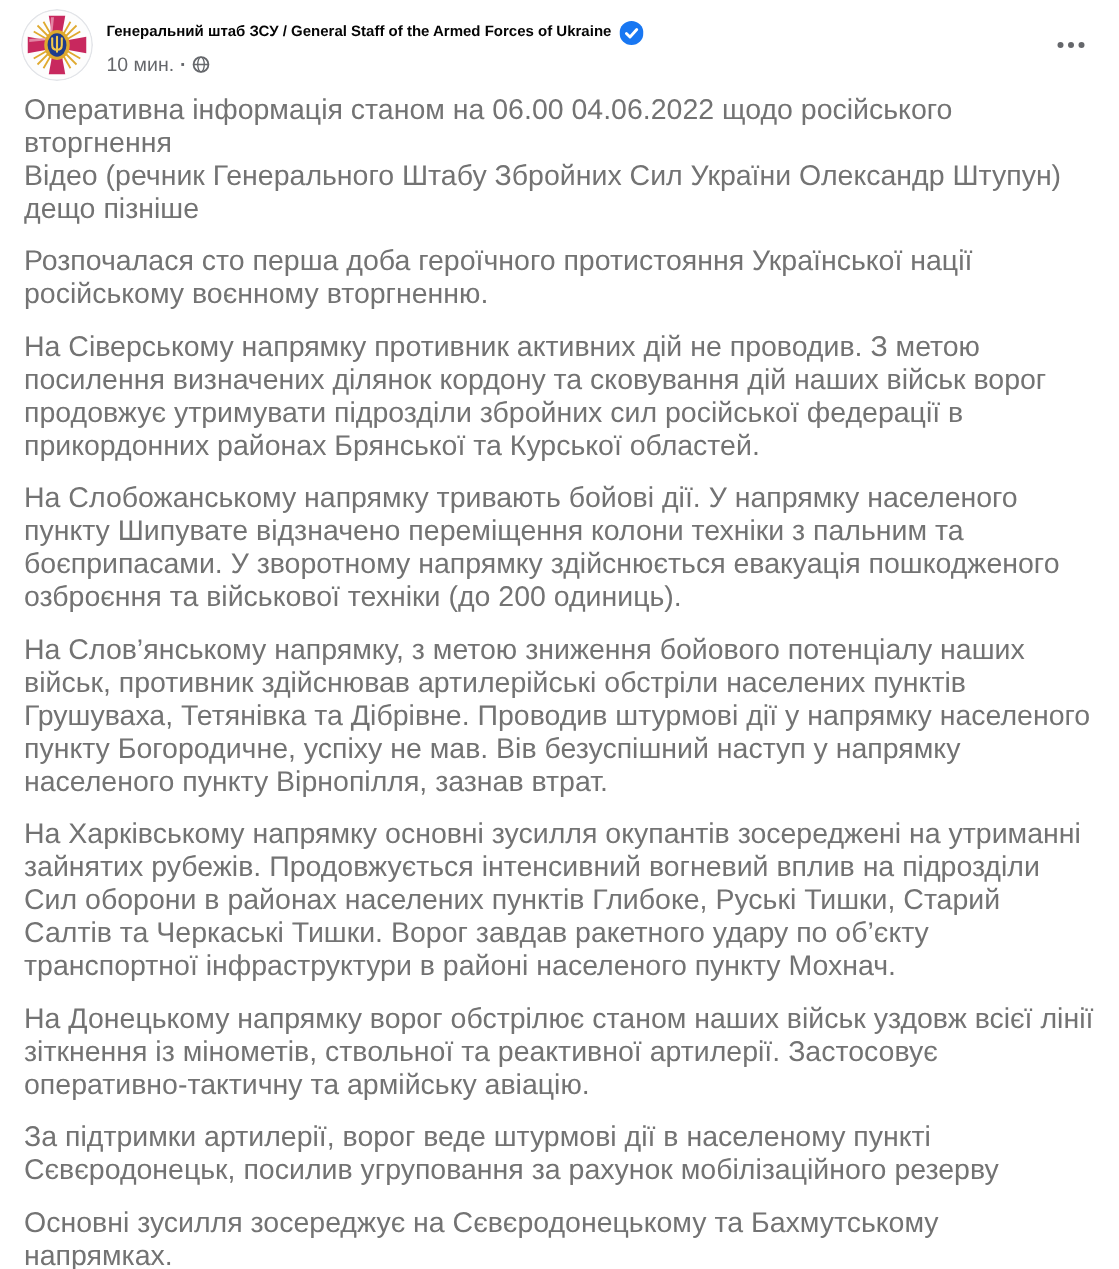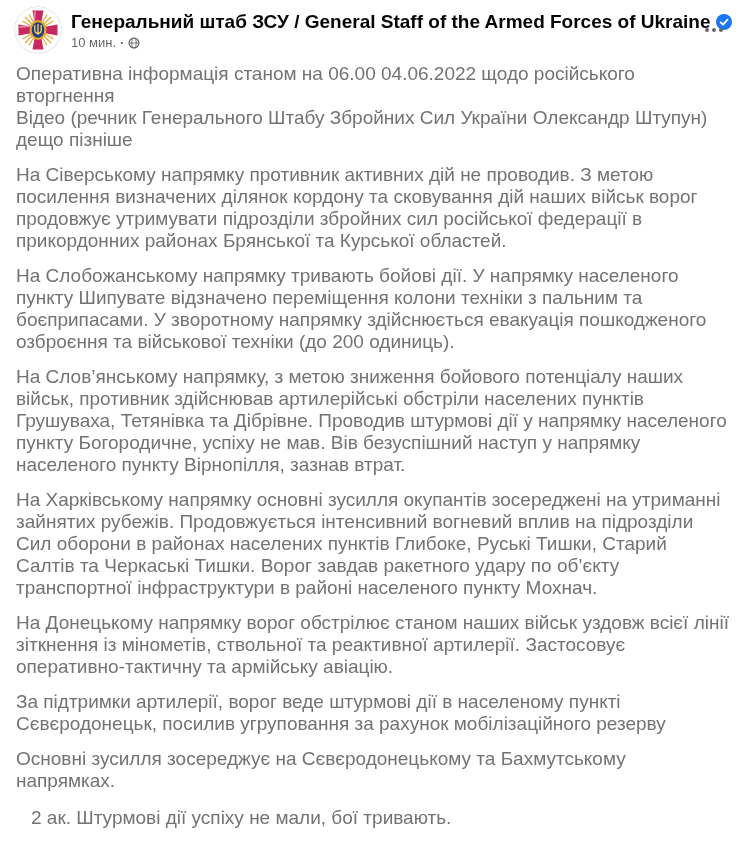--- a/index.html
+++ b/index.html
@@ -35,21 +35,21 @@
     min-width: 0;
     flex: 1 1 auto;
   }
   .page-name-row {
     display: flex;
     align-items: center;
     gap: 5px;
     line-height: 21px;
   }
   .page-name {
-    font-size: 19px;
+    font-size: 10px;
     font-weight: 700;
     color: #050505;
     white-space: nowrap;
     cursor: pointer;
   }
   .verified-badge {
     width: 16px;
     height: 16px;
     flex: 0 0 16px;
     display: inline-block;
@@ -159,20 +159,21 @@
       <span></span>
       <span></span>
       <span></span>
     </div>
   </div>
 
   <div class="post-body">
     <div>
         <p class="post-paragraph">Оперативна інформація станом на 06.00 04.06.2022 щодо російського вторгнення
 Відео (речник Генерального Штабу Збройних Сил України Олександр Штупун) дещо пізніше</p>
+        <p class="post-paragraph">Розпочалася сто перша доба героїчного протистояння Української нації російському воєнному вторгненню.</p>
         <p class="post-paragraph">На Сіверському напрямку противник активних дій не проводив. З метою посилення визначених ділянок кордону та сковування дій наших військ ворог продовжує утримувати підрозділи збройних сил російської федерації в прикордонних районах Брянської та Курської областей.</p>
         <p class="post-paragraph">На Слобожанському напрямку тривають бойові дії. У напрямку населеного пункту Шипувате відзначено переміщення колони техніки з пальним та боєприпасами. У зворотному напрямку здійснюється евакуація пошкодженого озброєння та військової техніки (до 200 одиниць).</p>
         <p class="post-paragraph">На Слов’янському напрямку, з метою зниження бойового потенціалу наших військ, противник здійснював артилерійські обстріли населених пунктів Грушуваха, Тетянівка та Дібрівне. Проводив штурмові дії у напрямку населеного пункту Богородичне, успіху не мав. Вів безуспішний наступ у напрямку населеного пункту Вірнопілля, зазнав втрат.</p>
         <p class="post-paragraph">На Харківському напрямку основні зусилля окупантів зосереджені на утриманні зайнятих рубежів. Продовжується інтенсивний вогневий вплив на підрозділи Сил оборони в районах населених пунктів Глибоке, Руські Тишки, Старий Салтів та Черкаські Тишки. Ворог завдав ракетного удару по об’єкту  транспортної інфраструктури в районі населеного пункту Мохнач.</p>
         <p class="post-paragraph">На Донецькому напрямку ворог обстрілює станом наших військ уздовж всієї лінії зіткнення із мінометів, ствольної та реактивної артилерії. Застосовує оперативно-тактичну та армійську авіацію.</p>
         <p class="post-paragraph">За підтримки артилерії, ворог веде штурмові дії в населеному пункті Сєвєродонецьк, посилив угруповання за рахунок мобілізаційного резерву</p>
         <p class="post-paragraph">Основні зусилля зосереджує на Сєвєродонецькому та Бахмутському напрямках.</p>
       </div>
     <p class="post-paragraph partial">2 ак. Штурмові дії успіху не мали, бої тривають.</p>
   </div>

